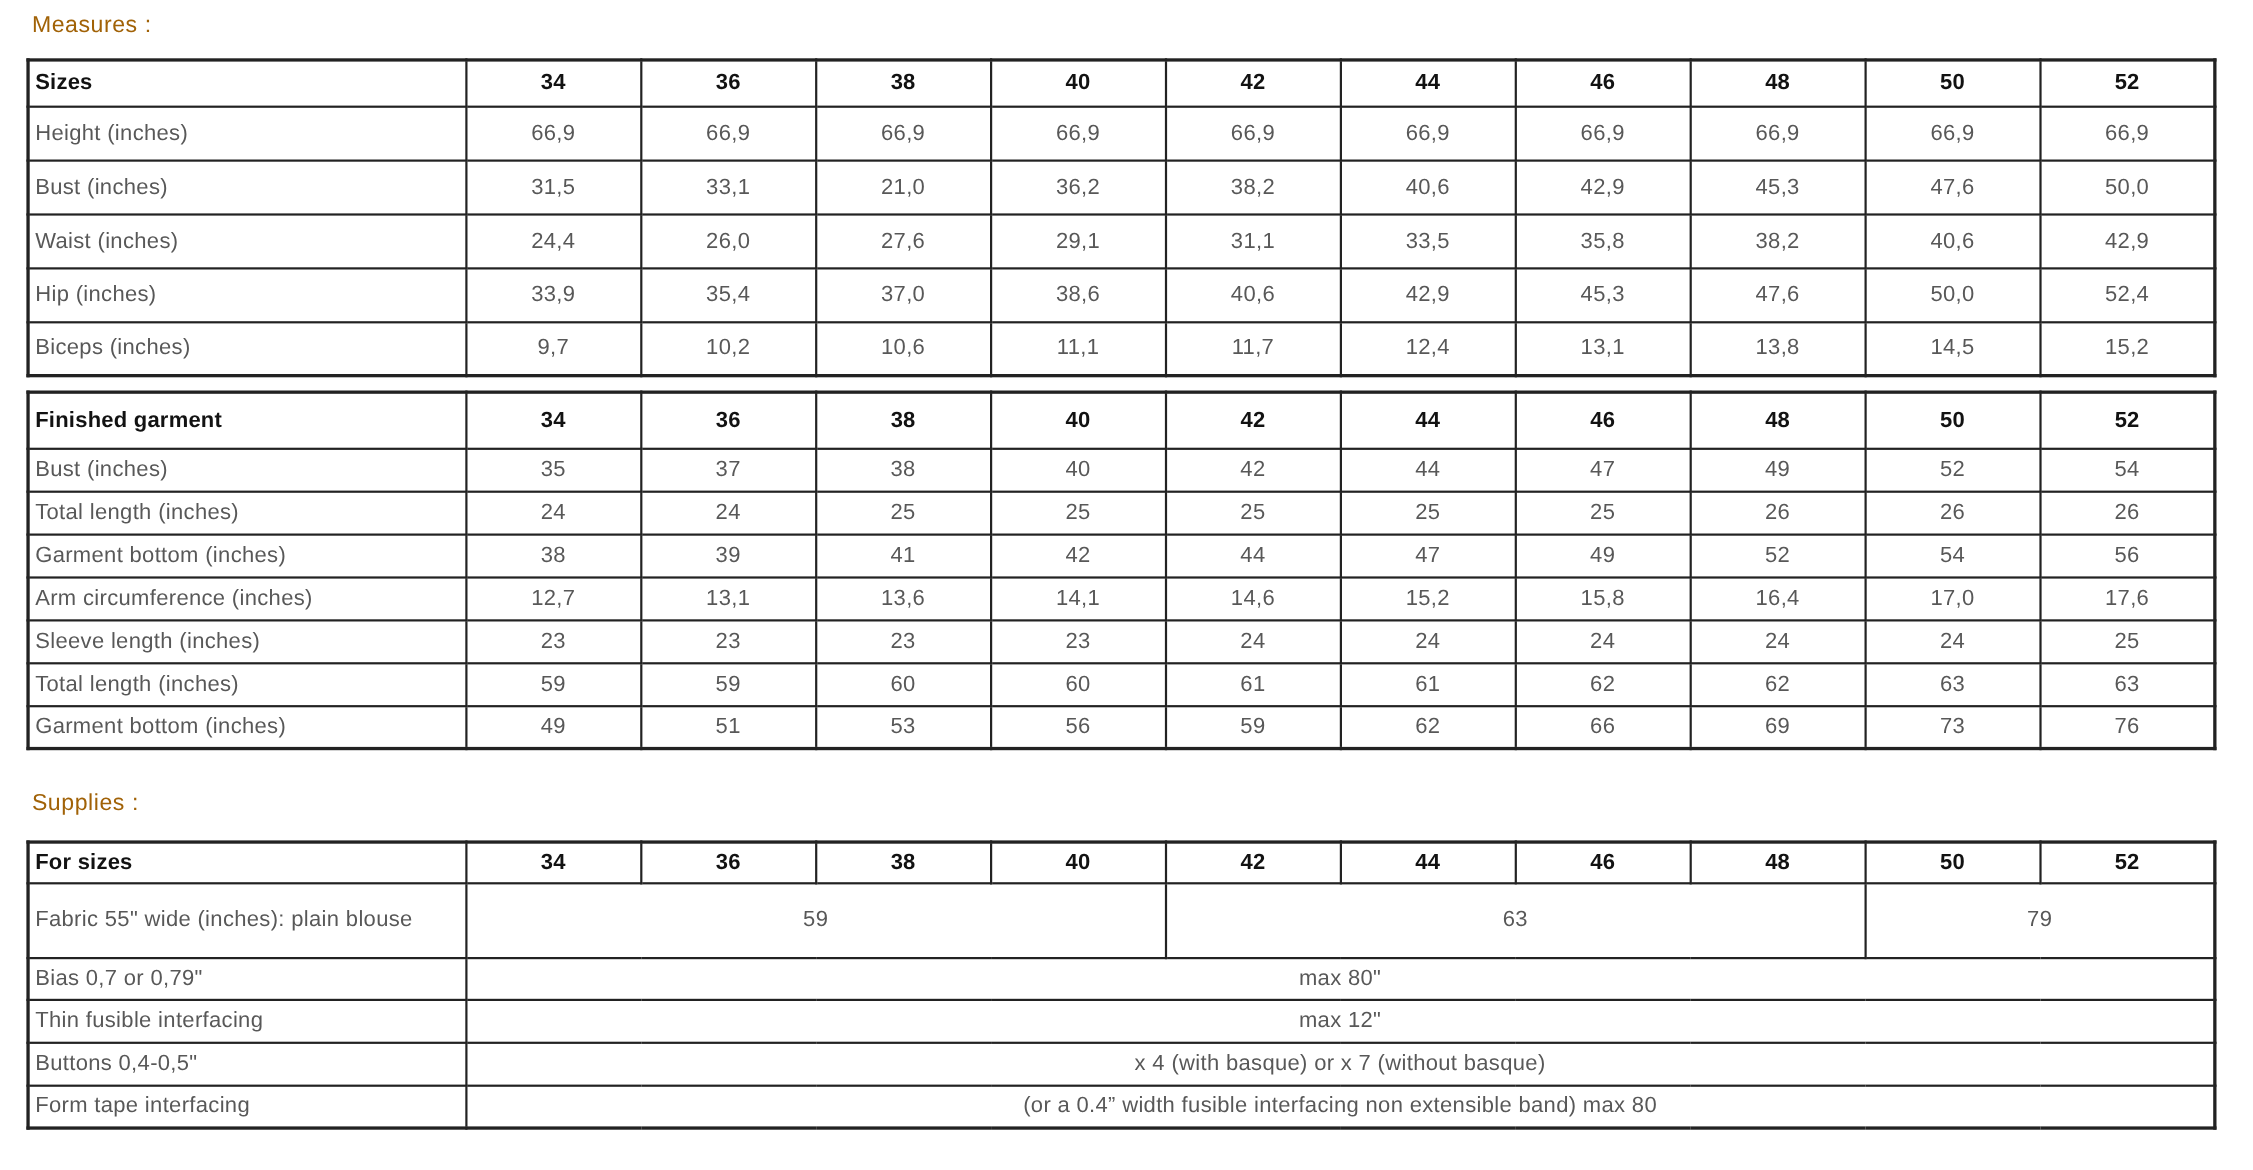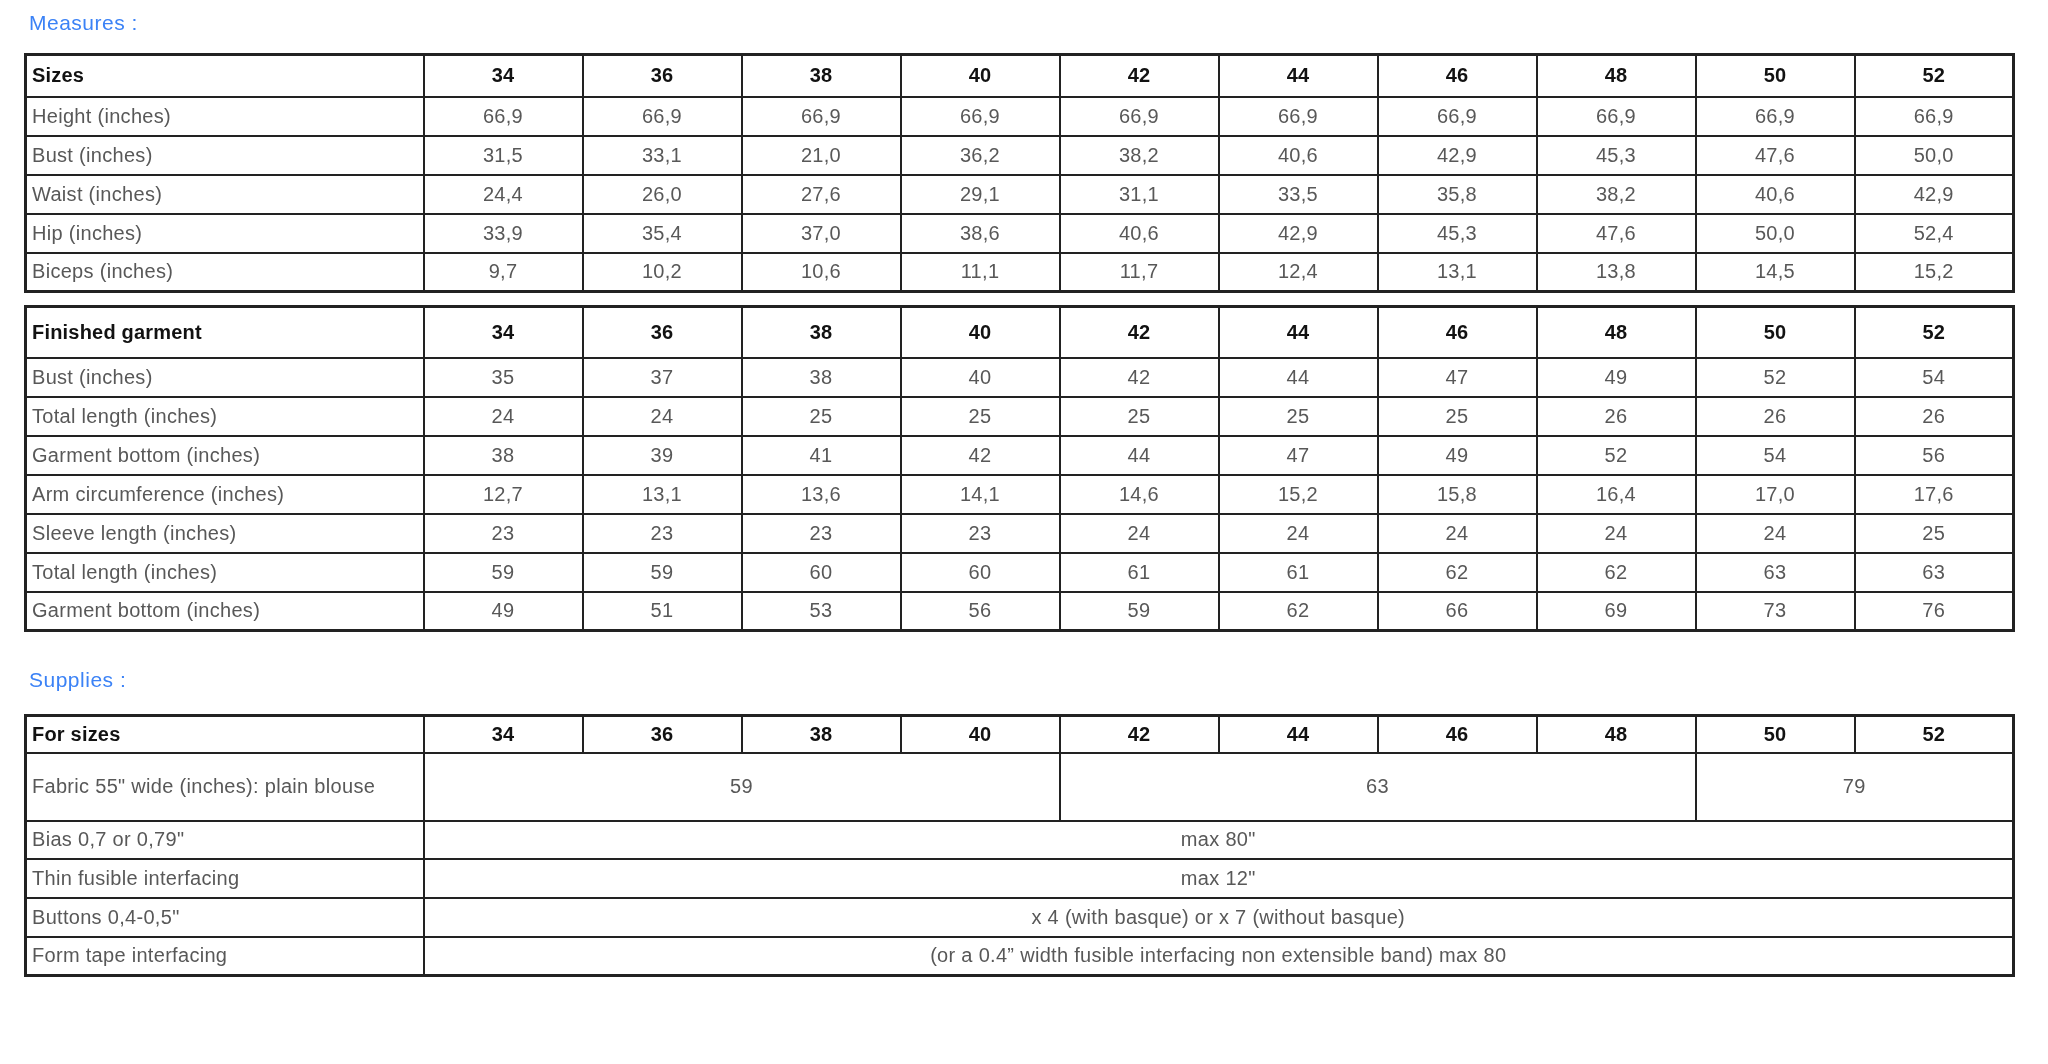--- a/index.html
+++ b/index.html
@@ -8,21 +8,21 @@
     height: 1064px;
     background: #ffffff;
     font-family: "Liberation Sans", "DejaVu Sans", sans-serif;
     overflow: hidden;
   }
   .page { width: 2048px; height: 1064px; padding-left: 24px; }
 
   .section-heading {
     font-size: 21px;
     line-height: 26px;
-    color: #3b82f6;
+    color: #a16207;
     font-weight: normal;
     letter-spacing: 0.5px;
     margin-left: 5px;
   }
   #measures-heading { padding-top: 10px; }
   #supplies-heading { margin-top: 35px; }
 
   table.chart {
     border-collapse: collapse;
     table-layout: fixed;
@@ -52,21 +52,21 @@
     margin-left: 20px;
   }
   table.chart thead th {
     font-weight: bold;
     color: #121212;
     letter-spacing: 0.2px;
   }
 
   
   #measures-table thead tr { height: 42px; }
-  #measures-table tbody tr { height: 39px; }
+  #measures-table tbody tr { height: 49px; }
   #finished-table thead tr  { height: 51px; }
   #finished-table tbody tr  { height: 39px; }
   #supplies-table thead tr  { height: 37px; }
   #supplies-table tbody tr  { height: 39px; }
   #supplies-table tbody tr:first-child { height: 68px; }
   #supplies-table tbody tr:nth-child(2) { height: 38px; }
 </style>
 </head>
 <body>
 

